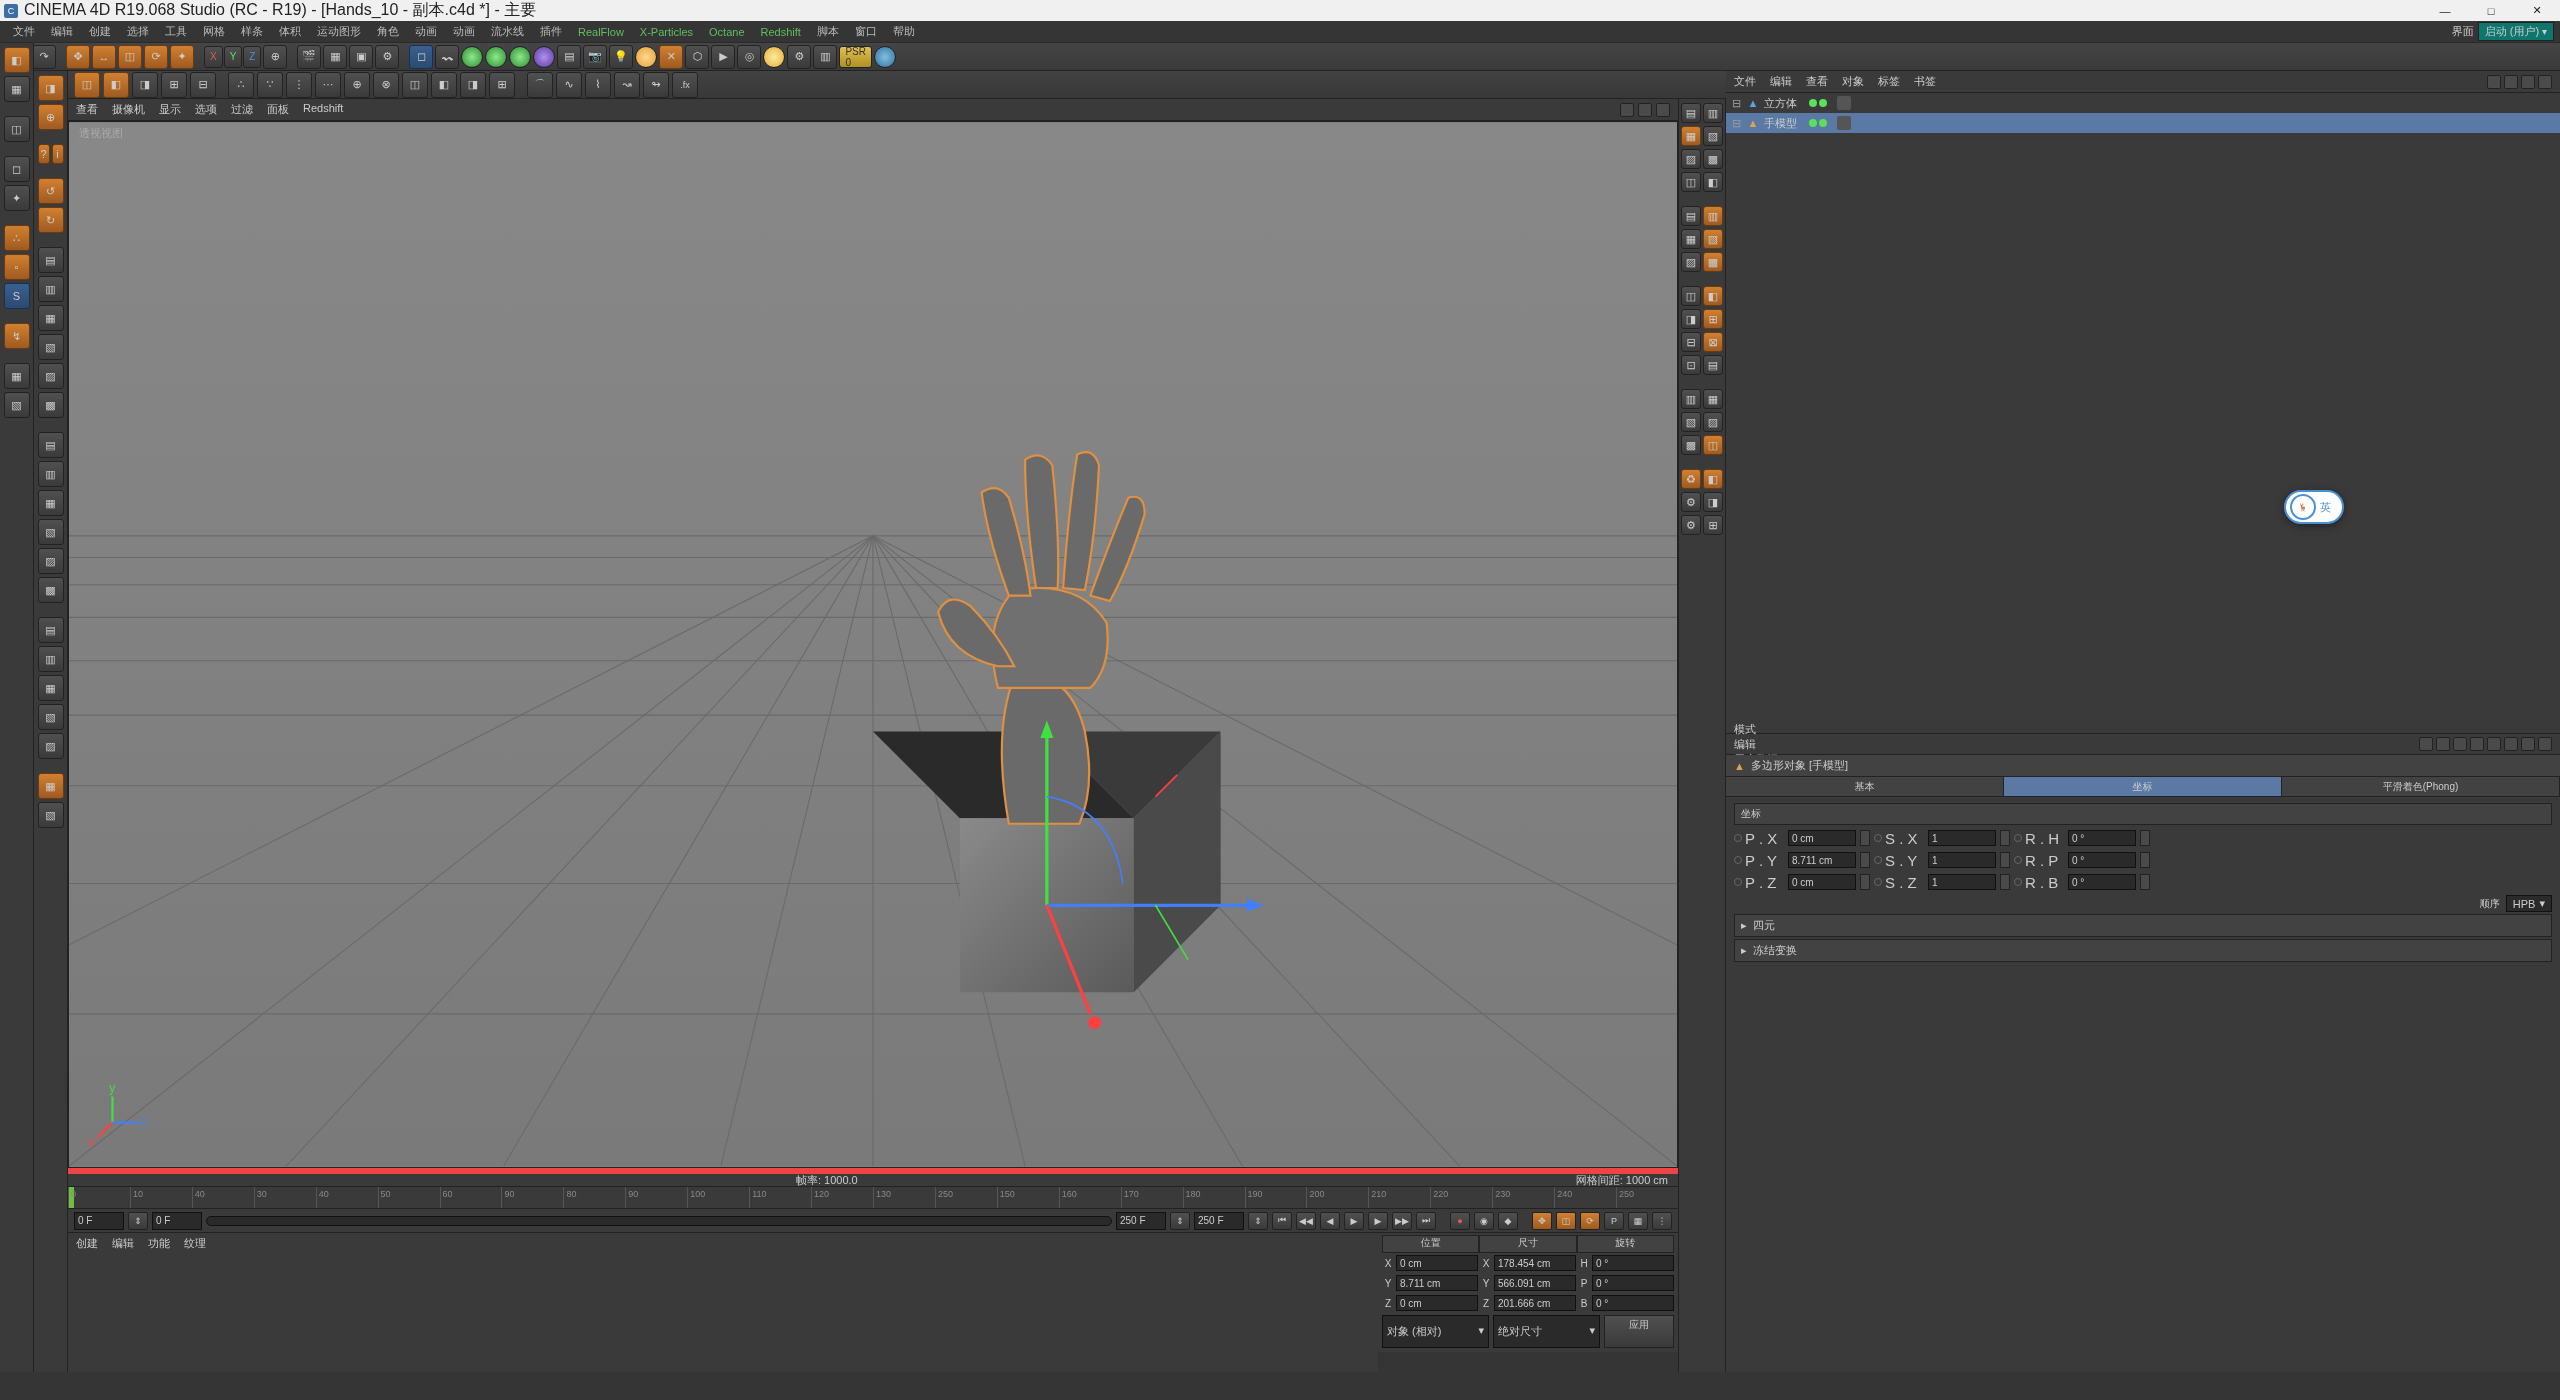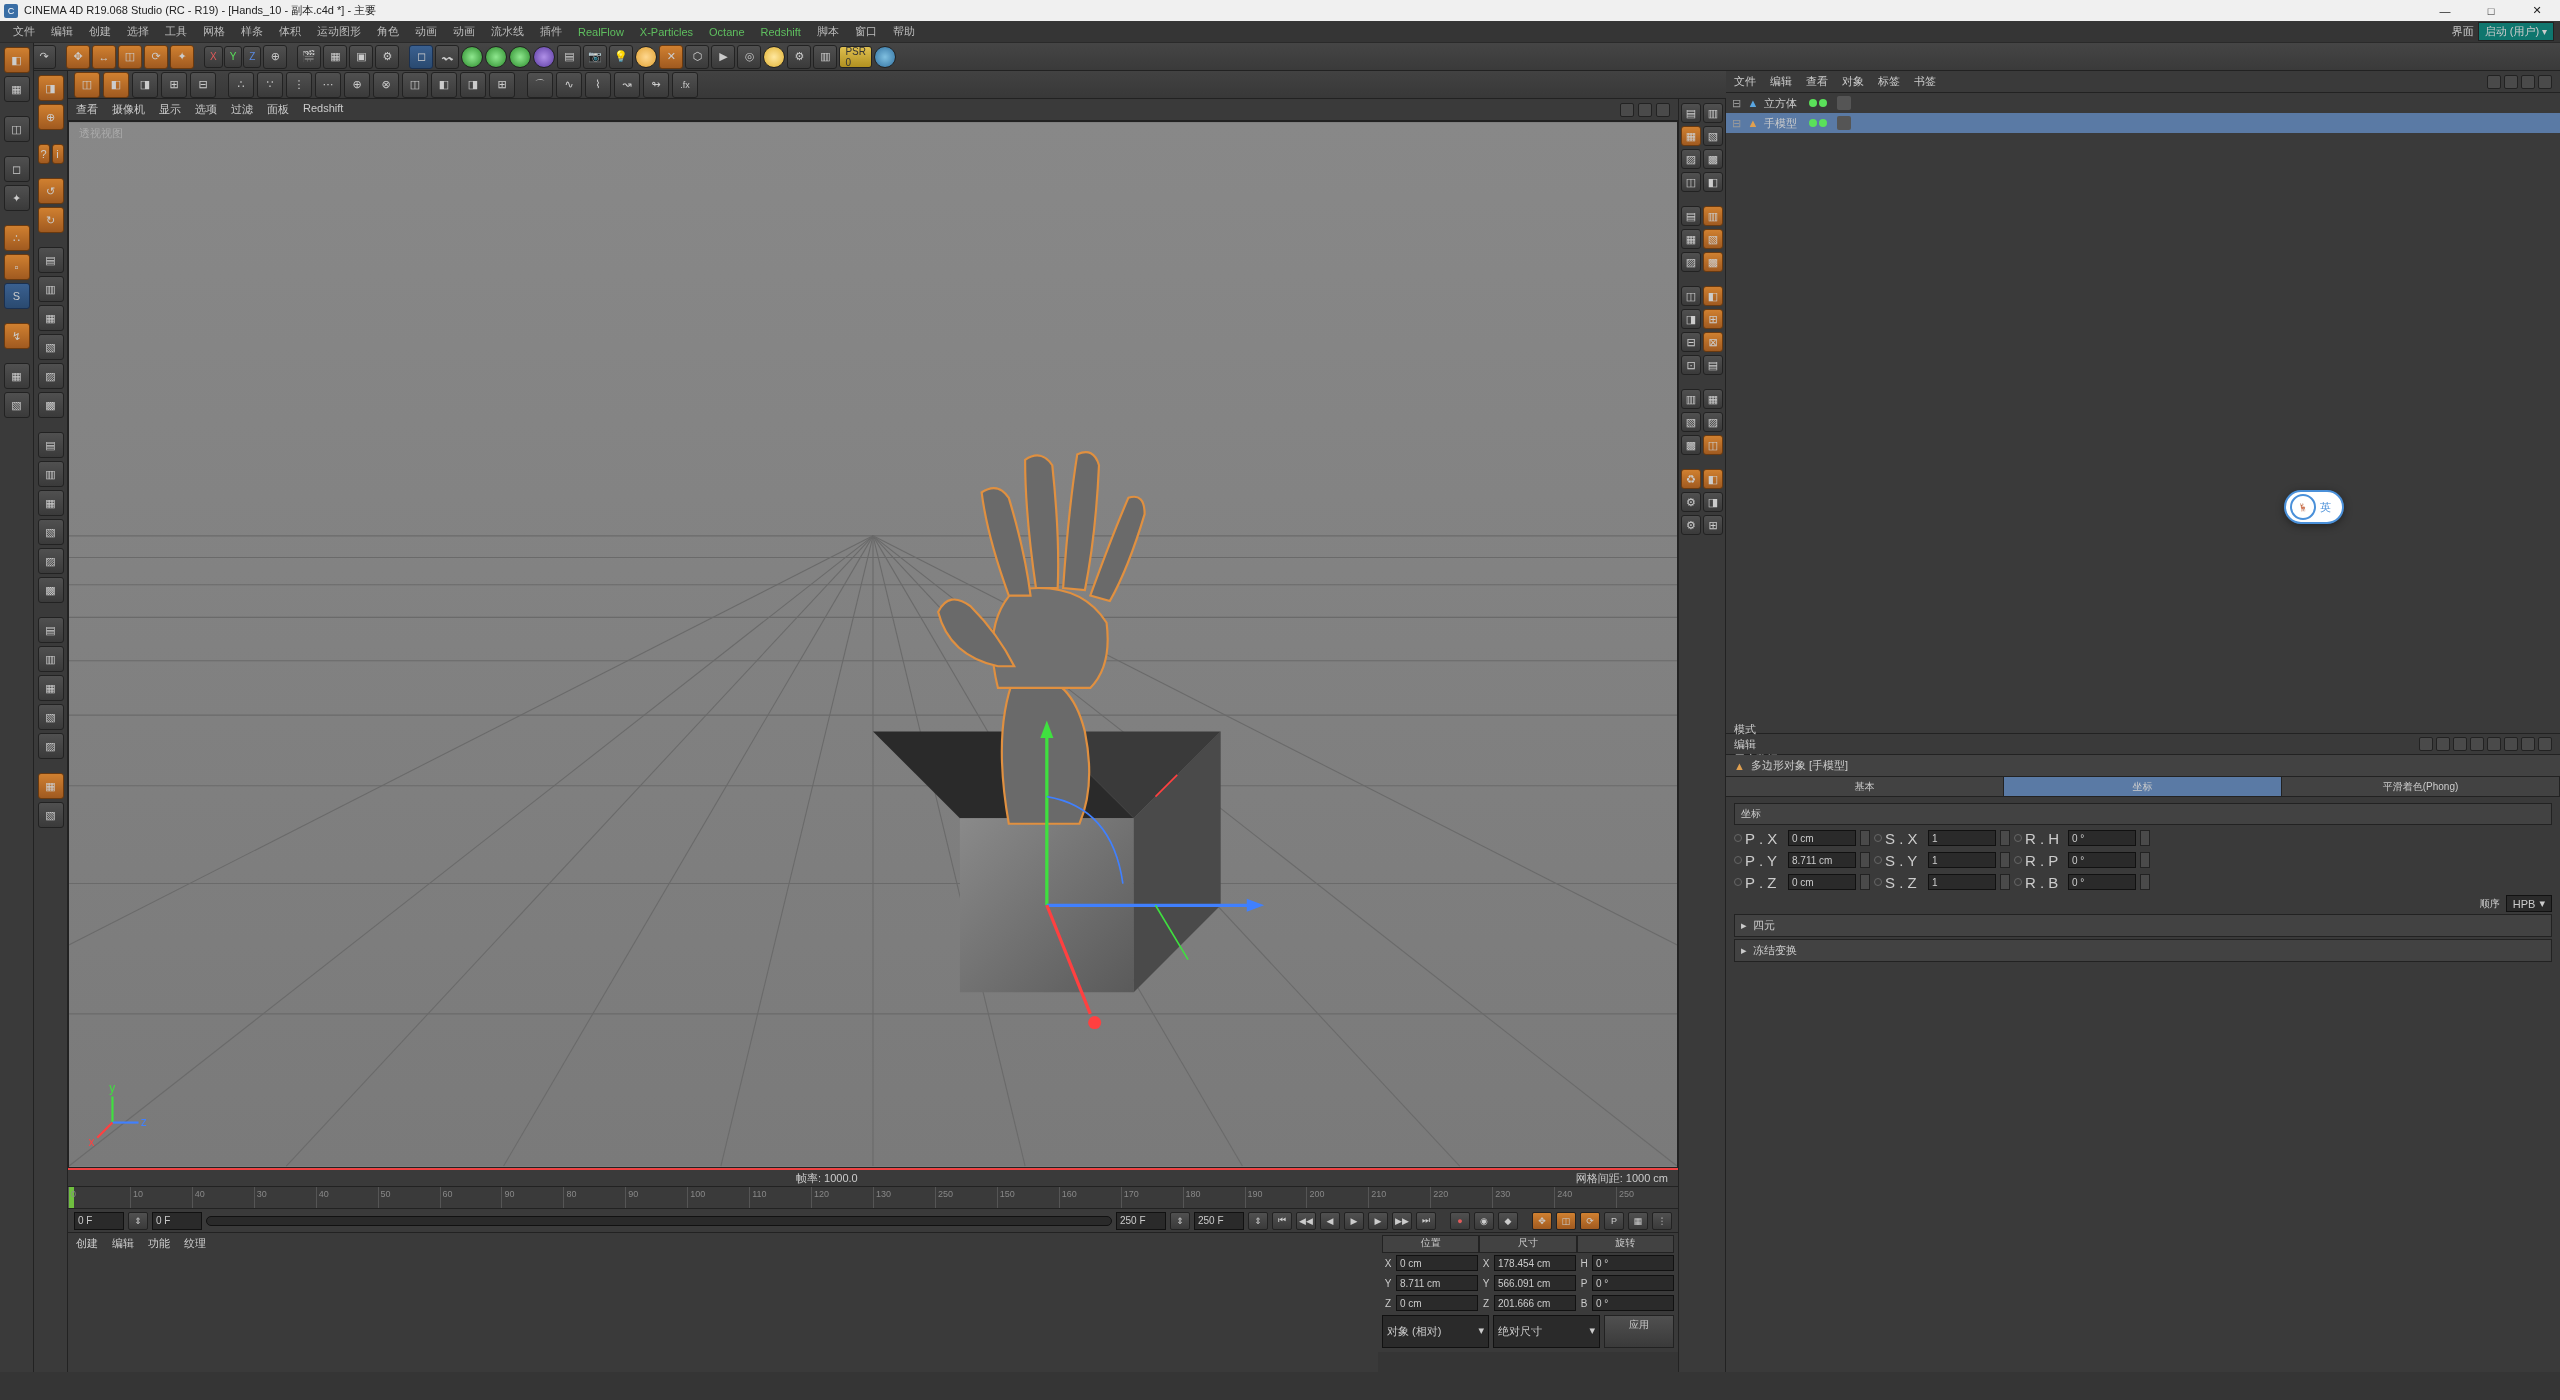--- a/index.html
+++ b/index.html
@@ -1,19 +1,19 @@
 <!DOCTYPE html>
 <html><head>
 <meta charset="utf-8">
 <style>
 * { margin: 0; padding: 0; box-sizing: border-box; font-family: "Microsoft YaHei", Arial, sans-serif; font-size: 11px; color: #ccc; user-select: none; }
 body { background: #353535; width: 2560px; height: 1400px; overflow: hidden; transform-origin: 0 0; }
 .titlebar { height: 21px; background: #f0f0f0; display: flex; align-items: center; justify-content: space-between; padding-left: 4px; }
 .titlebar .left { display: flex; align-items: center; gap: 6px; }
-.titlebar .title { color: #222; font-size: 11px; }
+.titlebar .title { color: #222; font-size: 16px; }
 .titlebar .ctrls { display: flex; }
 .titlebar .ctrls div { width: 46px; height: 21px; display: flex; align-items: center; justify-content: center; color: #222; }
 .app-icon { width:14px; height:14px; background:#3a6ea5; border-radius:2px; display:flex; align-items:center; justify-content:center; color:#fff; font-size:9px; }
 
 .menubar { height: 22px; background: #353535; display: flex; align-items: center; padding: 0 6px; gap: 2px; border-bottom: 1px solid #2a2a2a; justify-content: space-between; }
 .menubar .left { display:flex; align-items:center; gap:2px; }
 .menubar .right { display:flex; align-items:center; gap:4px; }
 .menubar .item { padding: 2px 7px; color: #bbb; }
 .menubar .item.green { color: #5fbf5f; }
 .layout-select { background:#0f766e; border:1px solid #222; padding:1px 6px; color:#ccc; font-size:10px; }
@@ -39,21 +39,21 @@
 .lt-btn.tiny { height:20px; }
 .lt-sep { height: 8px; }
 
 .centerpane { flex: 1; display: flex; flex-direction: column; }
 .viewport-tabs { height: 22px; background: #3a3a3a; display:flex; align-items:center; padding:0 8px; gap:14px; border-bottom:1px solid #222; justify-content:space-between; }
 .viewport-tabs .tabs { display:flex; gap:14px; }
 .viewport-tabs .corner { display:flex; gap:4px; }
 .viewport-tabs .ci { width:14px; height:14px; background:#4a4a4a; border:1px solid #222; border-radius:2px; }
 .viewport { flex: 1; background: #808080; position: relative; overflow: hidden; border:1px solid #222; }
 .viewport-label { position:absolute; top:4px; left:10px; color:#aaa; font-size:11px; }
-.vp-footer { height:18px; background:#3a3a3a; display:flex; align-items:center; justify-content:space-between; padding:0 10px; border-top:2px solid #ef4444; font-size:10px; color:#999; }
+.vp-footer { height:18px; background:#3a3a3a; display:flex; align-items:center; justify-content:space-between; padding:0 10px; border-top:6px solid #ef4444; font-size:10px; color:#999; }
 
 .timeline { height: 22px; background: #3a3a3a; position:relative; border-top:1px solid #222; }
 .timeline-ruler { position:absolute; inset:0; display:flex; }
 .timeline-tick { flex:1; border-left:1px solid #555; font-size:9px; color:#888; padding-left:2px; display:flex; align-items:flex-start; padding-top:2px; position:relative; }
 .timeline-head { position:absolute; left:0; top:0; width:6px; height:100%; background:#6fbf3f; }
 
 .transport { height: 24px; background: #3a3a3a; display:flex; align-items:center; padding:0 6px; gap:4px; border-top:1px solid #222; }
 .ts-field { width:50px; height:18px; background:#2a2a2a; border:1px solid #111; color:#ccc; font-size:10px; padding:0 3px; display:flex; align-items:center; }
 .ts-slider { flex:1; height:10px; background:#2a2a2a; border:1px solid #111; border-radius:5px; position:relative; }
 .ts-btn { width:20px; height:18px; background:linear-gradient(#505050,#3a3a3a); border:1px solid #222; border-radius:2px; display:flex; align-items:center; justify-content:center; font-size:9px; }

